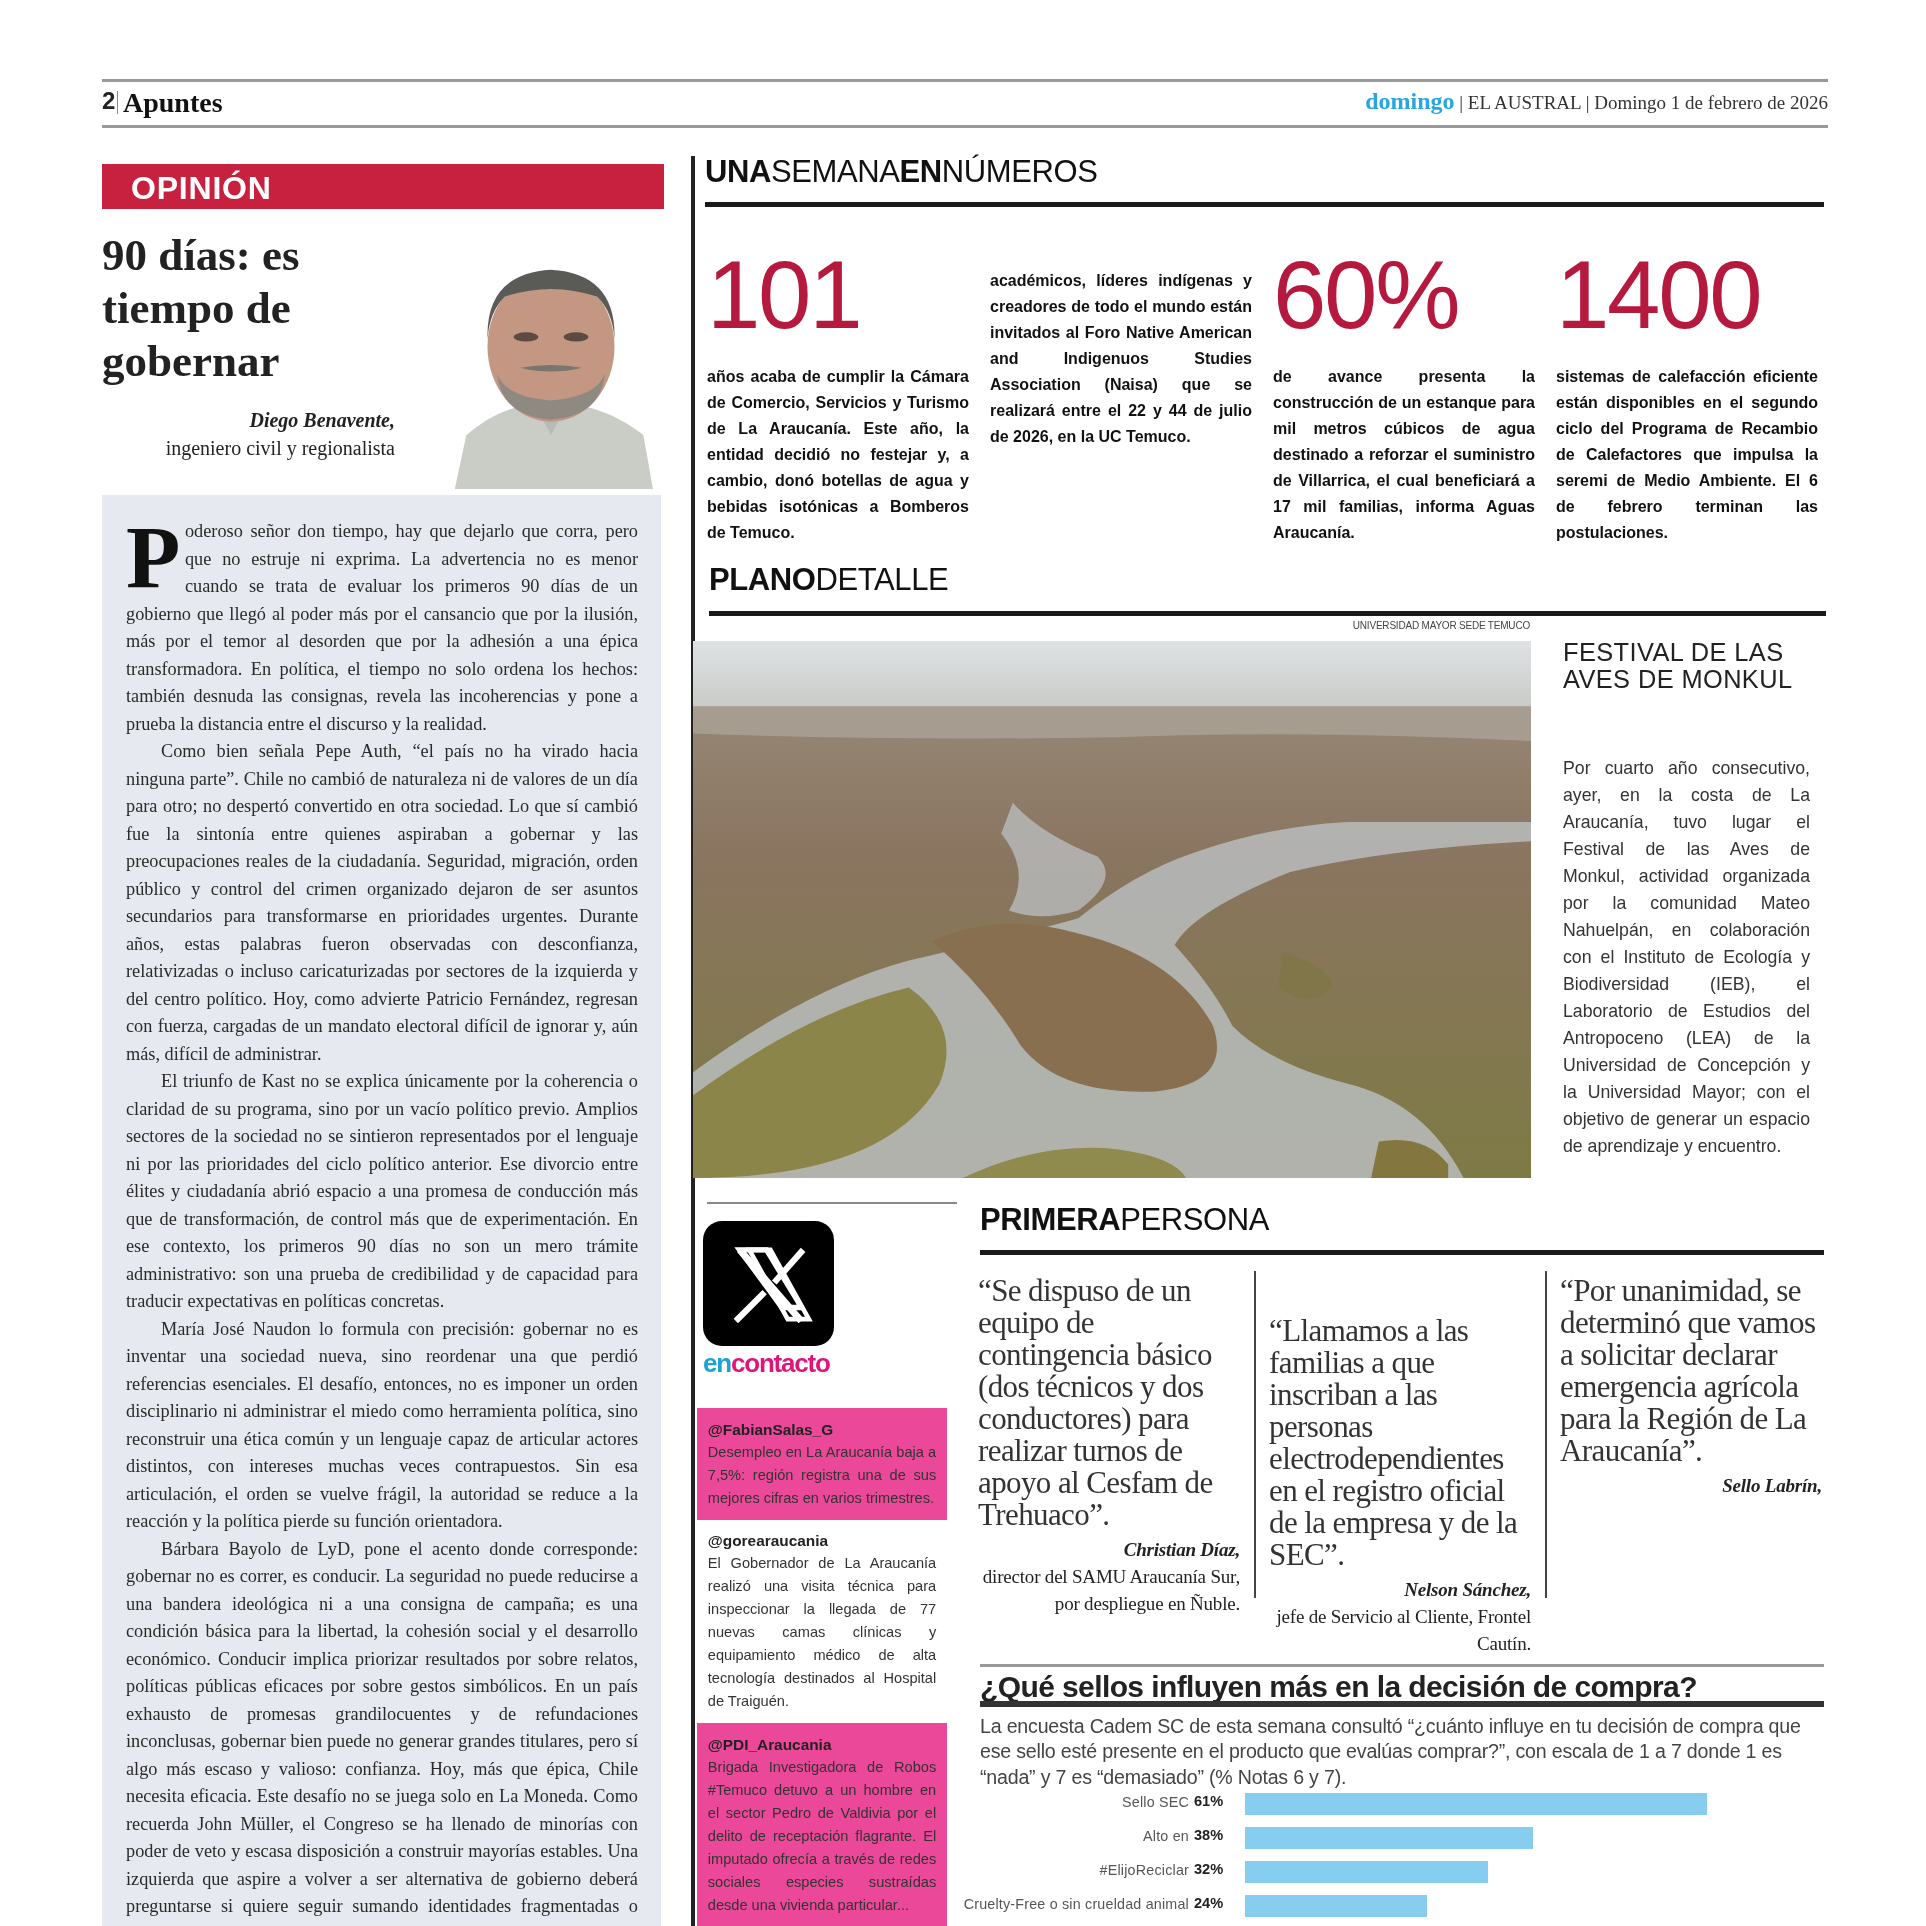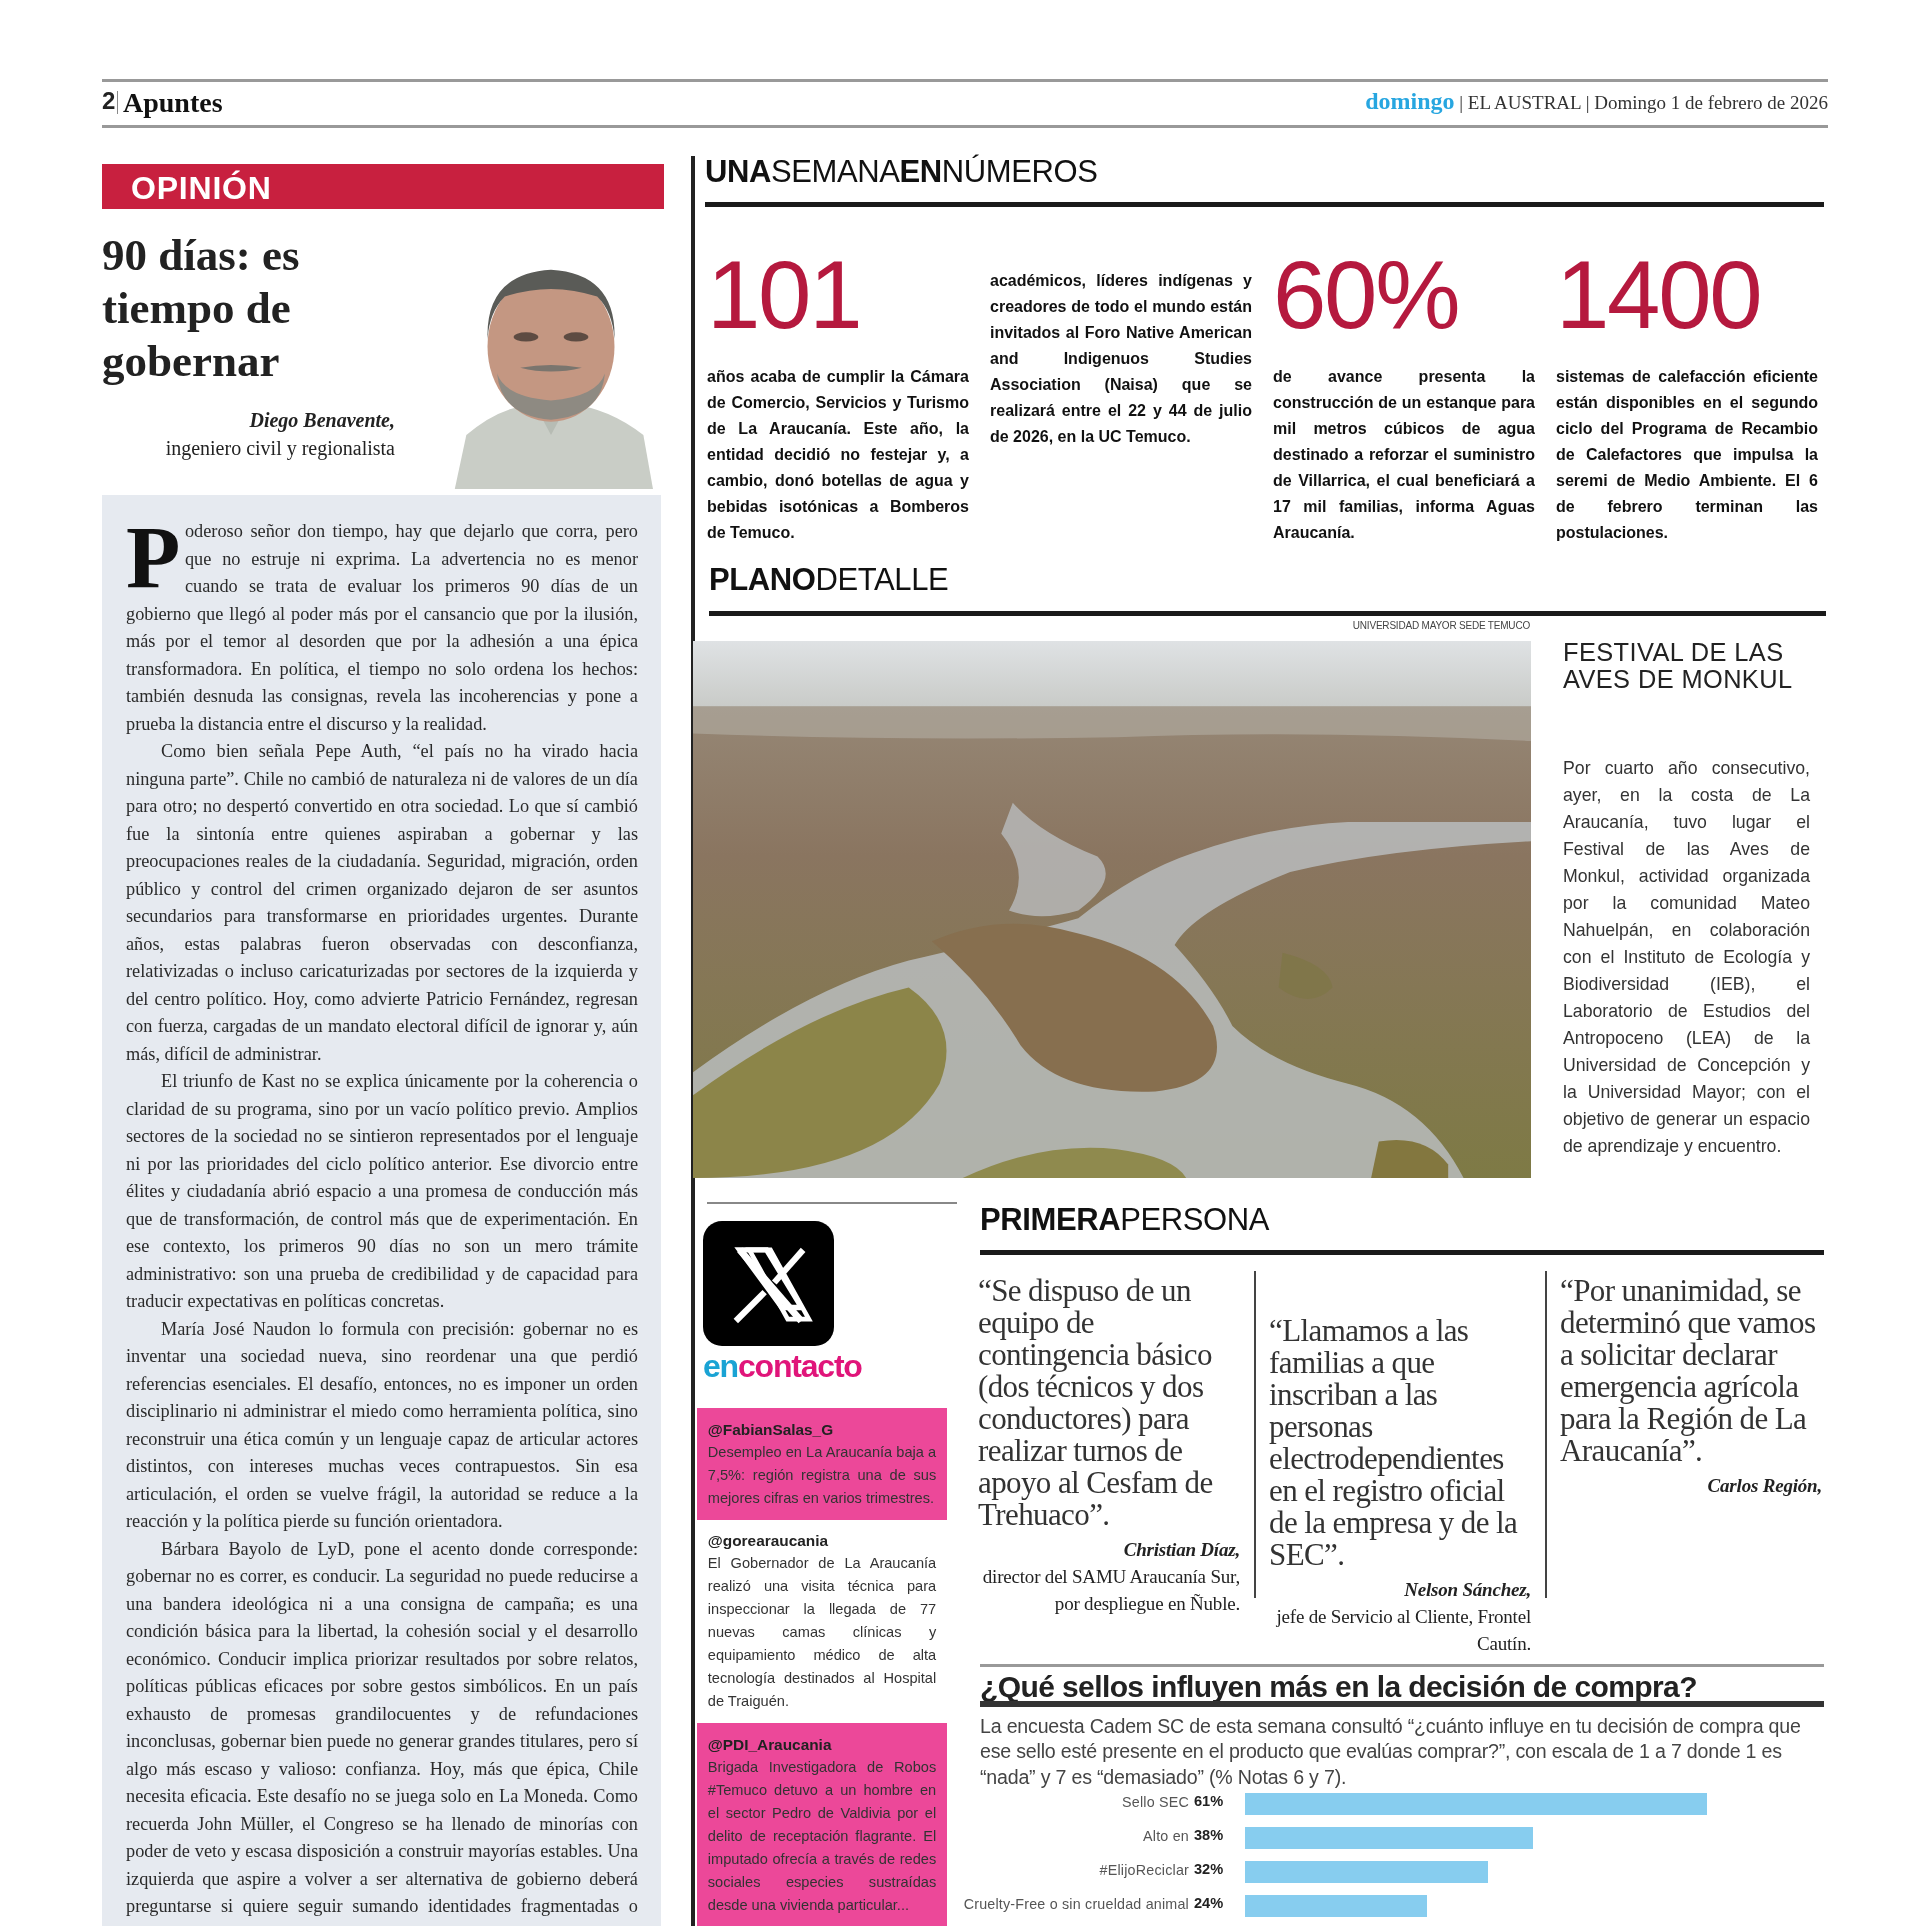--- a/index.html
+++ b/index.html
@@ -45,21 +45,21 @@
 
   
   .photo-credit { position: absolute; left: 1233px; top: 620px; width: 297px; text-align: right; font-family: "Liberation Sans", sans-serif; font-size: 10px; color: #444; letter-spacing: -0.2px; }
   .landscape-photo { position: absolute; left: 693px; top: 641px; width: 838px; height: 537px; overflow: hidden; }
   .festival-title { position: absolute; left: 1563px; top: 639px; width: 277px; font-family: "Liberation Sans", sans-serif; font-size: 25.4px; line-height: 27px; color: #222; letter-spacing: 0.4px; }
   .festival-text { position: absolute; left: 1563px; top: 755px; width: 247px; font-family: "Liberation Sans", sans-serif; font-size: 17.7px; line-height: 27px; color: #333; text-align: justify; hyphens: auto; }
 
   
   .contact-rule { position: absolute; left: 707px; top: 1202px; width: 250px; height: 1.9px; background: #888; }
   .x-logo { position: absolute; left: 703px; top: 1221px; width: 131px; height: 125px; background: #000; border-radius: 19px; }
-  .encontacto { position: absolute; left: 703px; top: 1348px; font-family: "Liberation Sans", sans-serif; font-weight: 900; font-size: 32px; letter-spacing: -1.2px; }
+  .encontacto { position: absolute; left: 703px; top: 1348px; font-family: "Liberation Sans", sans-serif; font-weight: 900; font-size: 26px; letter-spacing: -1.2px; }
   .encontacto .en { color: #1aa3d4; }
   .encontacto .contacto { color: #e0157a; }
   .tweets { position: absolute; left: 697px; top: 1408px; width: 250px; }
   .tweet { padding: 9.6px 10.8px 10px 10.8px; font-family: "Liberation Sans", sans-serif; font-size: 14.6px; line-height: 23px; color: #333; text-align: justify; }
   .tweet.shaded { background: #ec4899; }
   .tweet .handle { font-weight: bold; color: #222; font-size: 15.4px; display: block; }
 
   
   .pp-col { position: absolute; top: 1275px; width: 262px; }
   .pp-quote { font-family: "Liberation Serif", serif; font-size: 31px; line-height: 32px; color: #333; letter-spacing: -0.6px; }
@@ -236,21 +236,21 @@
   <div class="pp-quote">“Llamamos a las familias a que inscriban a las personas electrodependientes en el registro oficial de la empresa y de la SEC”.</div>
   <div class="pp-attr">
     <div class="name">Nelson Sánchez,</div>
     <div>jefe de Servicio al Cliente, Frontel Cautín.</div>
   </div>
 </div>
 <div class="pp-divider" style="left:1545px;"></div>
 <div class="pp-col" style="left:1560px;">
   <div class="pp-quote">“Por unanimidad, se determinó que vamos a solicitar declarar emergencia agrícola para la Región de La Araucanía”.</div>
   <div class="pp-attr">
-    <div class="name">Carlos Región,</div>
+    <div class="name">Sello Labrín,</div>
   </div>
 </div>
 
 <div class="chart-top-rule"></div>
 <div class="chart-title">¿Qué sellos influyen más en la decisión de compra?</div>
 <div class="chart-title-rule"></div>
 <div class="chart-sub">La encuesta Cadem SC de esta semana consultó “¿cuánto influye en tu decisión de compra que ese sello esté presente en el producto que evalúas comprar?”, con escala de 1 a 7 donde 1 es “nada” y 7 es “demasiado” (% Notas 6 y 7).</div>
 
 <div class="chart-rows" id="chart-rows">
     <div class="chart-row">

